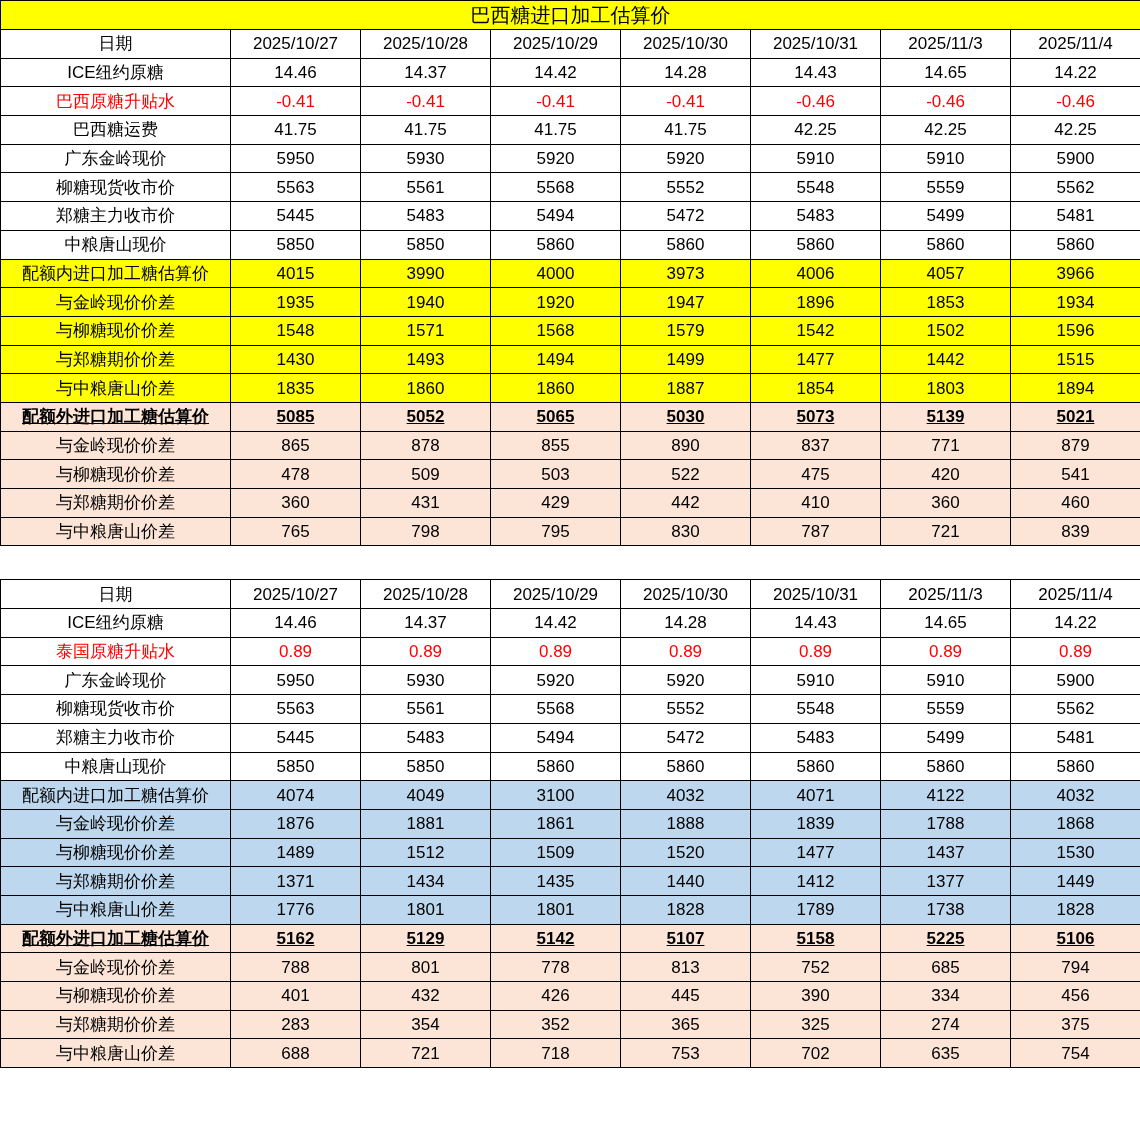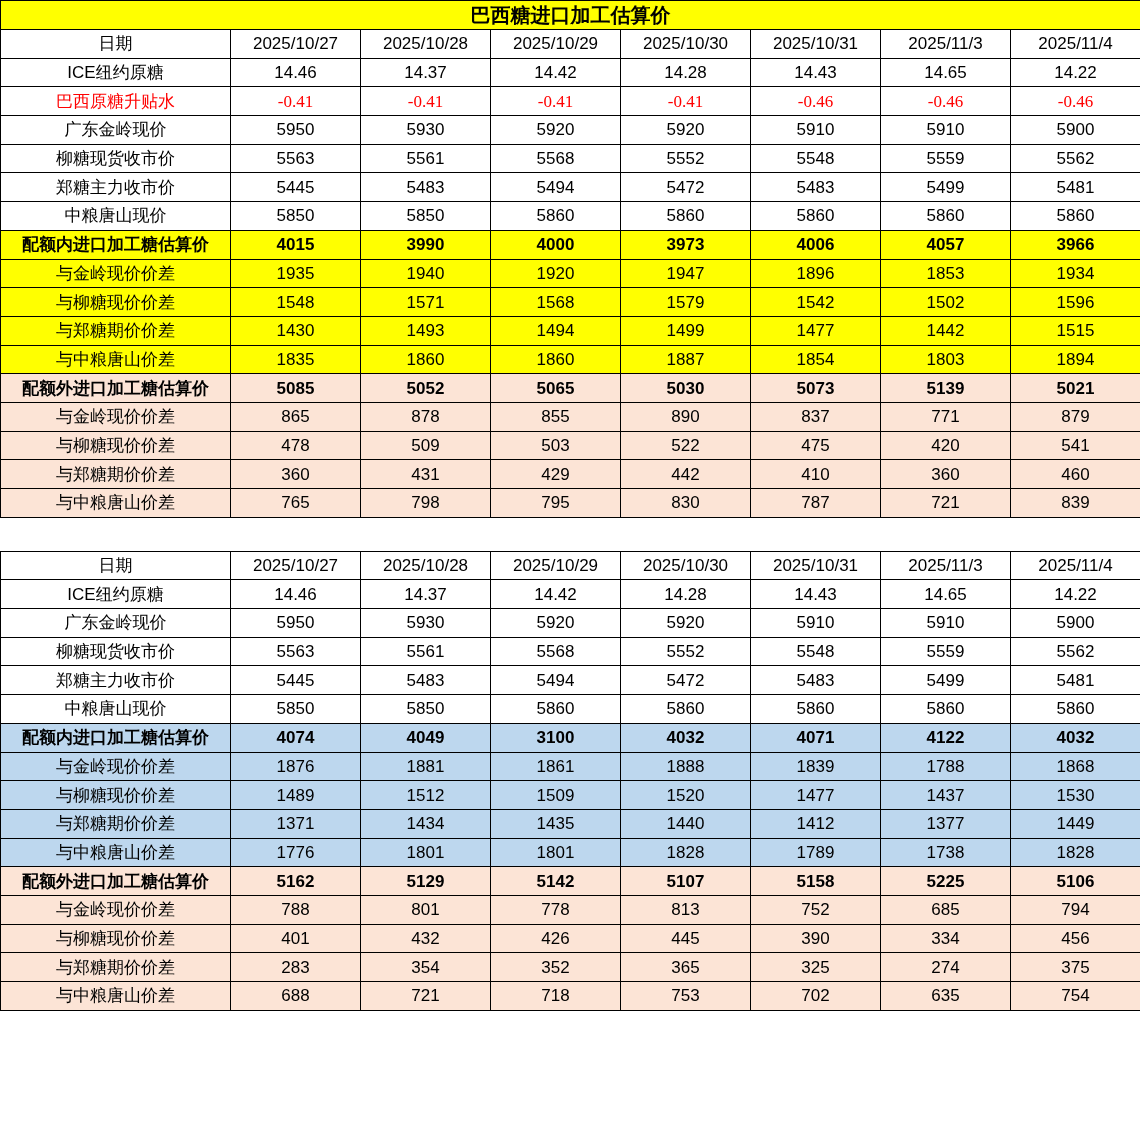--- a/index.html
+++ b/index.html
@@ -26,28 +26,28 @@
     font-size: 17px;
     line-height: 1;
     color: #000;
     white-space: nowrap;
     overflow: hidden;
     font-weight: normal;
   }
   tr.title-row th {
     background: var(--title-bg);
     font-size: 20px;
-    font-weight: bold;
+    font-weight: normal;
     height: 28px;
   }
-  tr.r-red td { color: var(--red-text); font-family: Liberation Serif, serif; }
+  tr.r-red td { color: var(--red-text); }
   tr.r-in td      { background: var(--hl-bg); }
-  tr.r-in-head td { background: var(--hl-bg); font-weight: bold; }
+  tr.r-in-head td { background: var(--hl-bg); font-weight: normal; }
   tr.r-out td      { background: var(--out-bg); }
-  tr.r-out-head td { background: var(--out-bg); font-weight: bold; }
+  tr.r-out-head td { background: var(--out-bg); font-weight: bold; text-decoration: underline; }
   .table-gap { height: 33px; background: #ffffff; }
 </style>
 </head>
 <body>
 
 <div class="sheet">
 
   <section style="--title-bg: #FFFF00; --hl-bg: #FFFF00; --out-bg: #FCE4D6; --red-text: #FF0000;">
     <table class="price-table">
       <colgroup>
@@ -90,20 +90,30 @@
             <td>巴西原糖升贴水</td>
             <td>-0.41</td>
             <td>-0.41</td>
             <td>-0.41</td>
             <td>-0.41</td>
             <td>-0.46</td>
             <td>-0.46</td>
             <td>-0.46</td>
           </tr>
           <tr class="r-plain">
+            <td>巴西糖运费</td>
+            <td>41.75</td>
+            <td>41.75</td>
+            <td>41.75</td>
+            <td>41.75</td>
+            <td>42.25</td>
+            <td>42.25</td>
+            <td>42.25</td>
+          </tr>
+          <tr class="r-plain">
             <td>广东金岭现价</td>
             <td>5950</td>
             <td>5930</td>
             <td>5920</td>
             <td>5920</td>
             <td>5910</td>
             <td>5910</td>
             <td>5900</td>
           </tr>
           <tr class="r-plain">
@@ -270,20 +280,30 @@
           <tr class="r-plain">
             <td>ICE纽约原糖</td>
             <td>14.46</td>
             <td>14.37</td>
             <td>14.42</td>
             <td>14.28</td>
             <td>14.43</td>
             <td>14.65</td>
             <td>14.22</td>
           </tr>
+          <tr class="r-red">
+            <td>泰国原糖升贴水</td>
+            <td>0.89</td>
+            <td>0.89</td>
+            <td>0.89</td>
+            <td>0.89</td>
+            <td>0.89</td>
+            <td>0.89</td>
+            <td>0.89</td>
+          </tr>
           <tr class="r-plain">
             <td>广东金岭现价</td>
             <td>5950</td>
             <td>5930</td>
             <td>5920</td>
             <td>5920</td>
             <td>5910</td>
             <td>5910</td>
             <td>5900</td>
           </tr>

